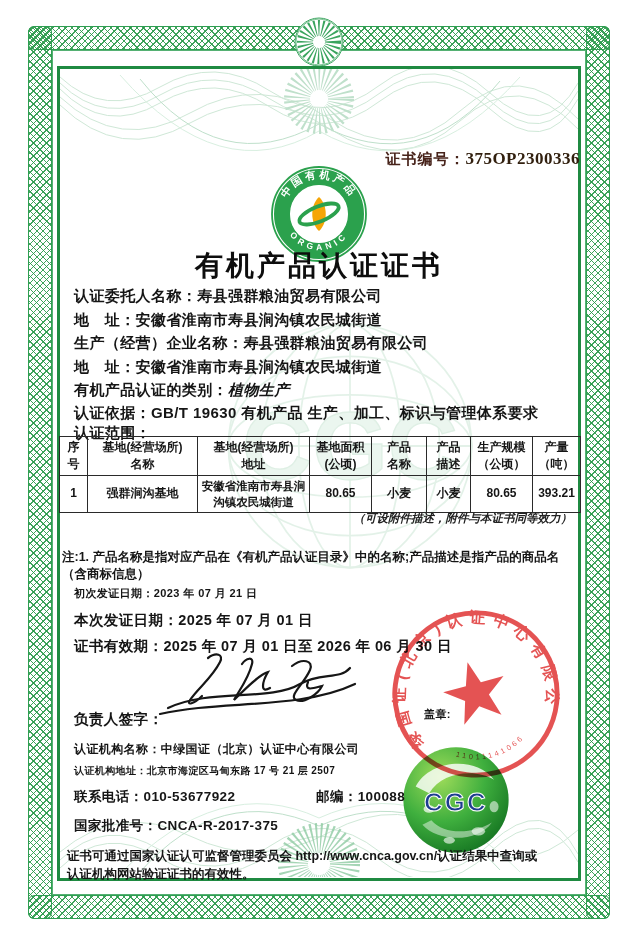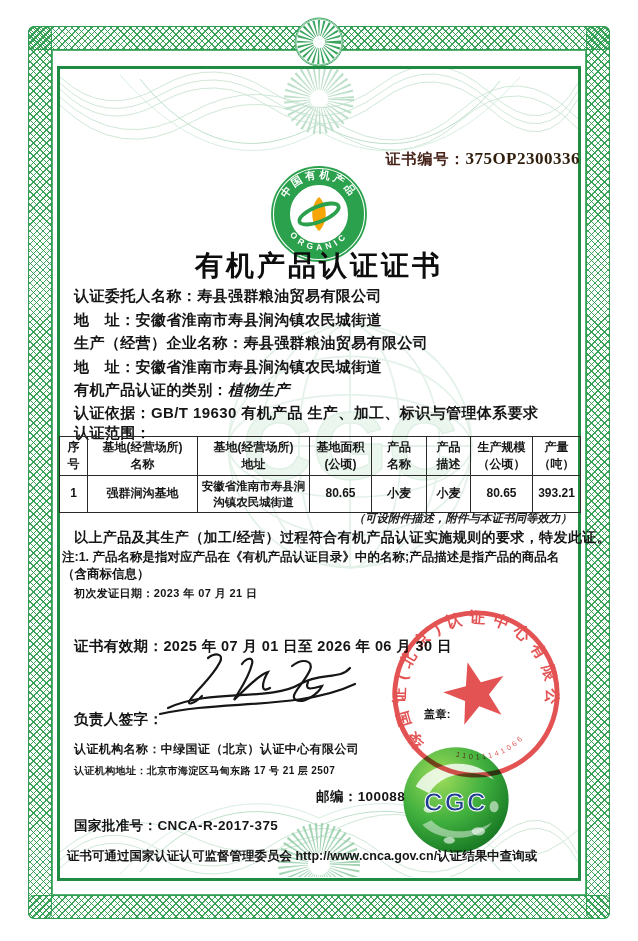--- a/index.html
+++ b/index.html
@@ -202,26 +202,28 @@
         <td>80.65</td>
         <td>小麦</td>
         <td>小麦</td>
         <td>80.65</td>
         <td>393.21</td>
       </tr>
     </tbody>
   </table>
 
   <div class="abs attach kai">（可设附件描述，附件与本证书同等效力）</div>
-  <div class="abs fline" style="top:529px; font-size:14px;">以上产品及其生产（加工/经营）过程符合有机产品认证实施规则的要求，特发此证。</div>
   <div class="abs small-note" style="top:549px; left:62px;">注:1. 产品名称是指对应产品在《有机产品认证目录》中的名称;产品描述是指产品的商品名</div>
   <div class="abs small-note" style="top:566px; left:62px;">（含商标信息）</div>
 
   <div class="abs fline" style="top:586px; font-size:11px;">
     <span>初次发证日期：</span><span>2023 年 07 月 21 日</span>
+  </div>
+  <div class="abs fline" style="top:611px; font-size:14.5px;">
+    <span>本次发证日期：</span><span>2025 年 07 月 01 日</span>
   </div>
   <div class="abs fline" style="top:637px; font-size:14.5px;">
     <span>证书有效期：</span><span>2025 年 07 月 01 日至 2026 年 06 月 30 日</span>
   </div>
 
   <svg class="decor sig" viewBox="0 0 215 80">
     <g fill="none" stroke="#161616" stroke-width="2.2" stroke-linecap="round">
       <path d="M58,14 C66,8 74,10 70,18 C62,34 48,44 40,56 C36,62 44,60 52,52"></path>
       <path d="M92,20 C96,14 104,12 102,20 C98,36 88,48 84,56 C96,44 110,30 118,28 C112,38 110,50 120,44"></path>
       <path d="M142,22 C152,14 164,16 160,26 C154,40 138,52 146,56 C154,60 168,50 172,42 C164,44 154,48 158,38"></path>
@@ -267,22 +269,26 @@
       <path fill="#e13b3b" transform="scale(1.2)" d="M0,-28 L6.6,-8.7 L26.6,-8.7 L10.5,3.3 L16.4,22.7 L0,10.8 L-16.4,22.7 L-10.5,3.3 L-26.6,-8.7 L-6.6,-8.7 Z"></path>
     </g>
   </svg>
 
   <div class="abs fline" style="top:741px; font-size:12px;">
     <span>认证机构名称：</span><span>中绿国证（北京）认证中心有限公司</span>
   </div>
   <div class="abs fline" style="top:764px; font-size:10px;">
     <span>认证机构地址：</span><span>北京市海淀区马甸东路 17 号 21 层 2507</span>
   </div>
+  <div class="abs fline" style="top:788px; font-size:13.5px;">
+    <span>联系电话：</span><span>010-53677922</span>
+  </div>
   <div class="abs fline" style="top:788px; left:304px; font-size:13.5px;padding-left:12px;">
     <span>邮编：</span><span>100088</span>
   </div>
   <div class="abs fline" style="top:817px; font-size:13.5px;">
     <span>国家批准号：</span><span>CNCA-R-2017-375</span>
   </div>
 
   <div class="abs" style="top:848px; left:67px; font-size:12.5px; font-weight:bold;">证书可通过国家认证认可监督管理委员会 http://www.cnca.gov.cn/认证结果中查询或</div>
+  <div class="abs" style="top:866px; left:67px; font-size:12.5px; font-weight:bold;">认证机构网站验证证书的有效性。</div>
 
 </div>
 
 </body></html>

